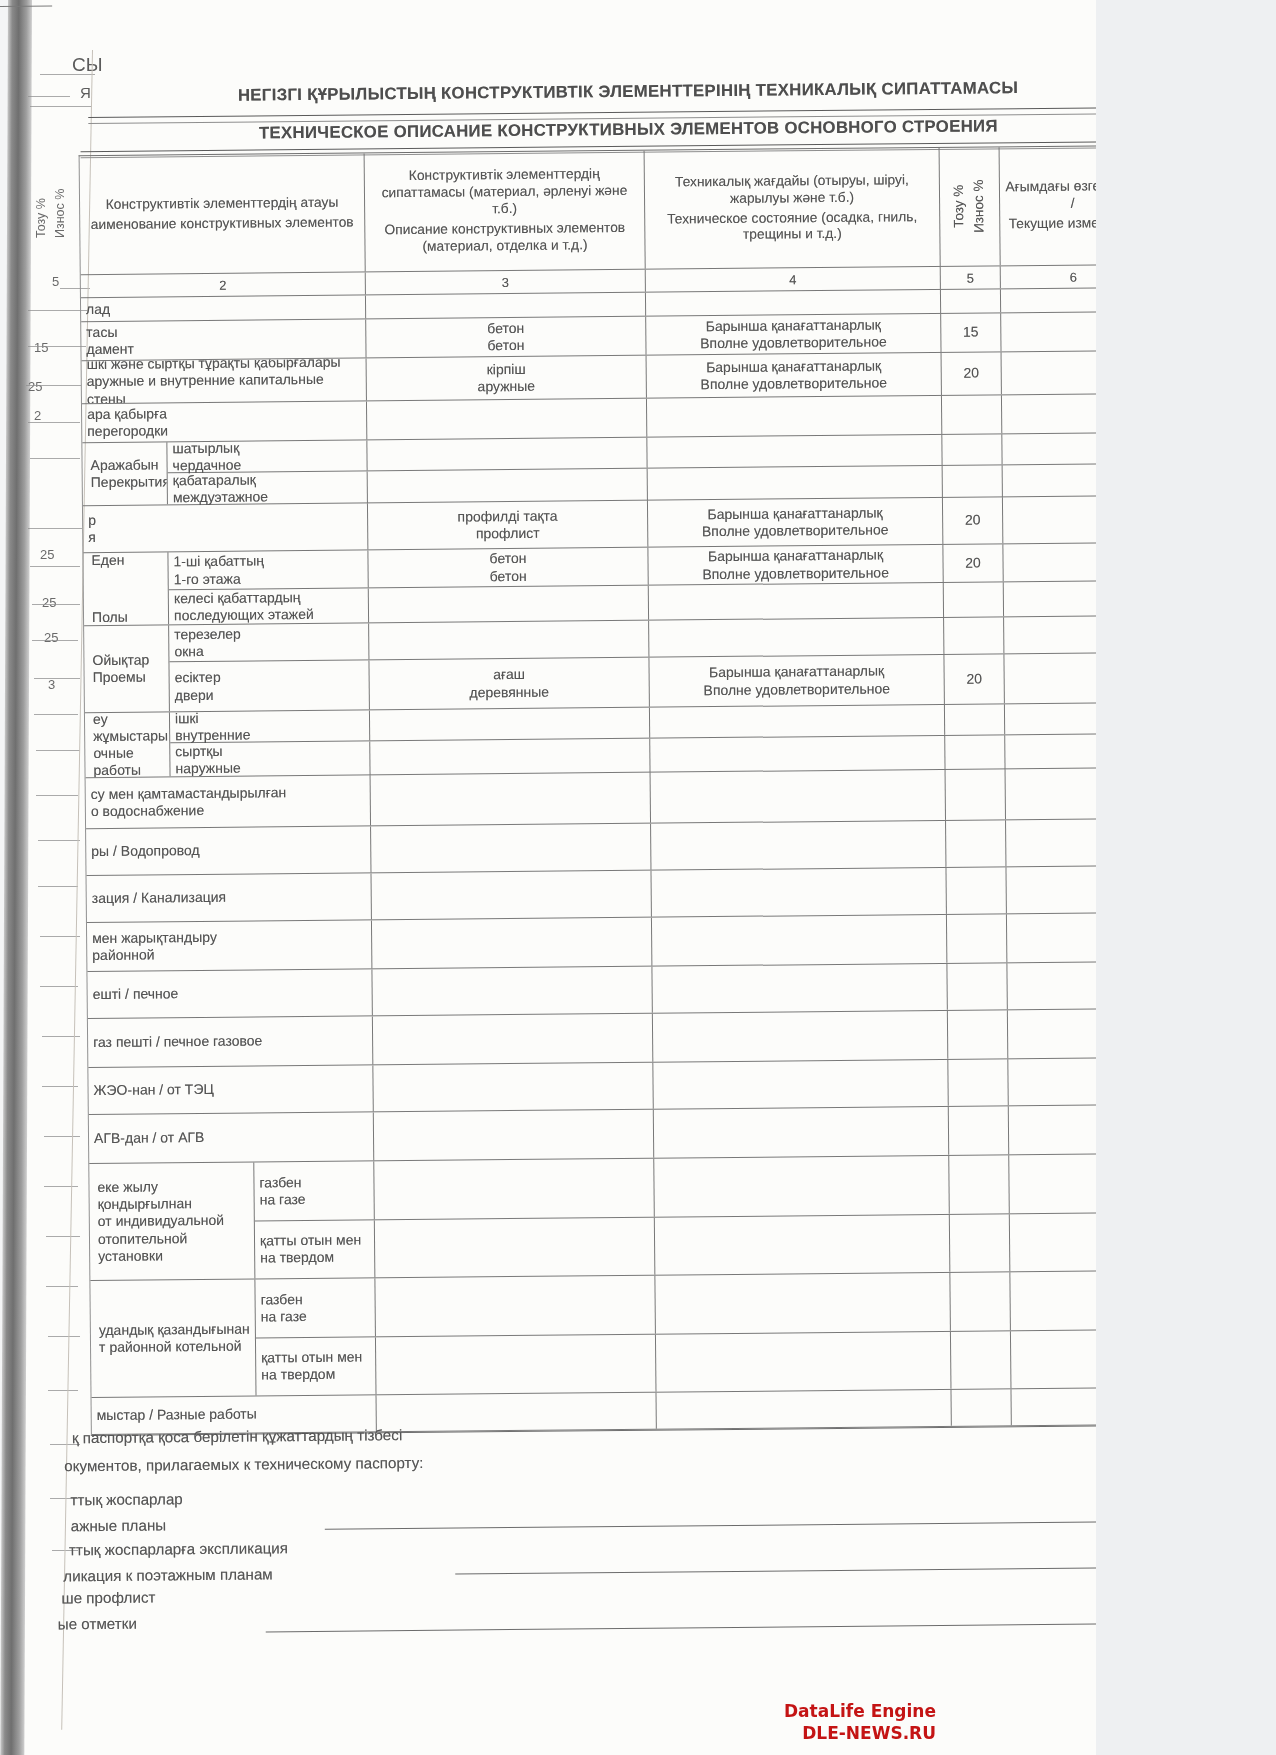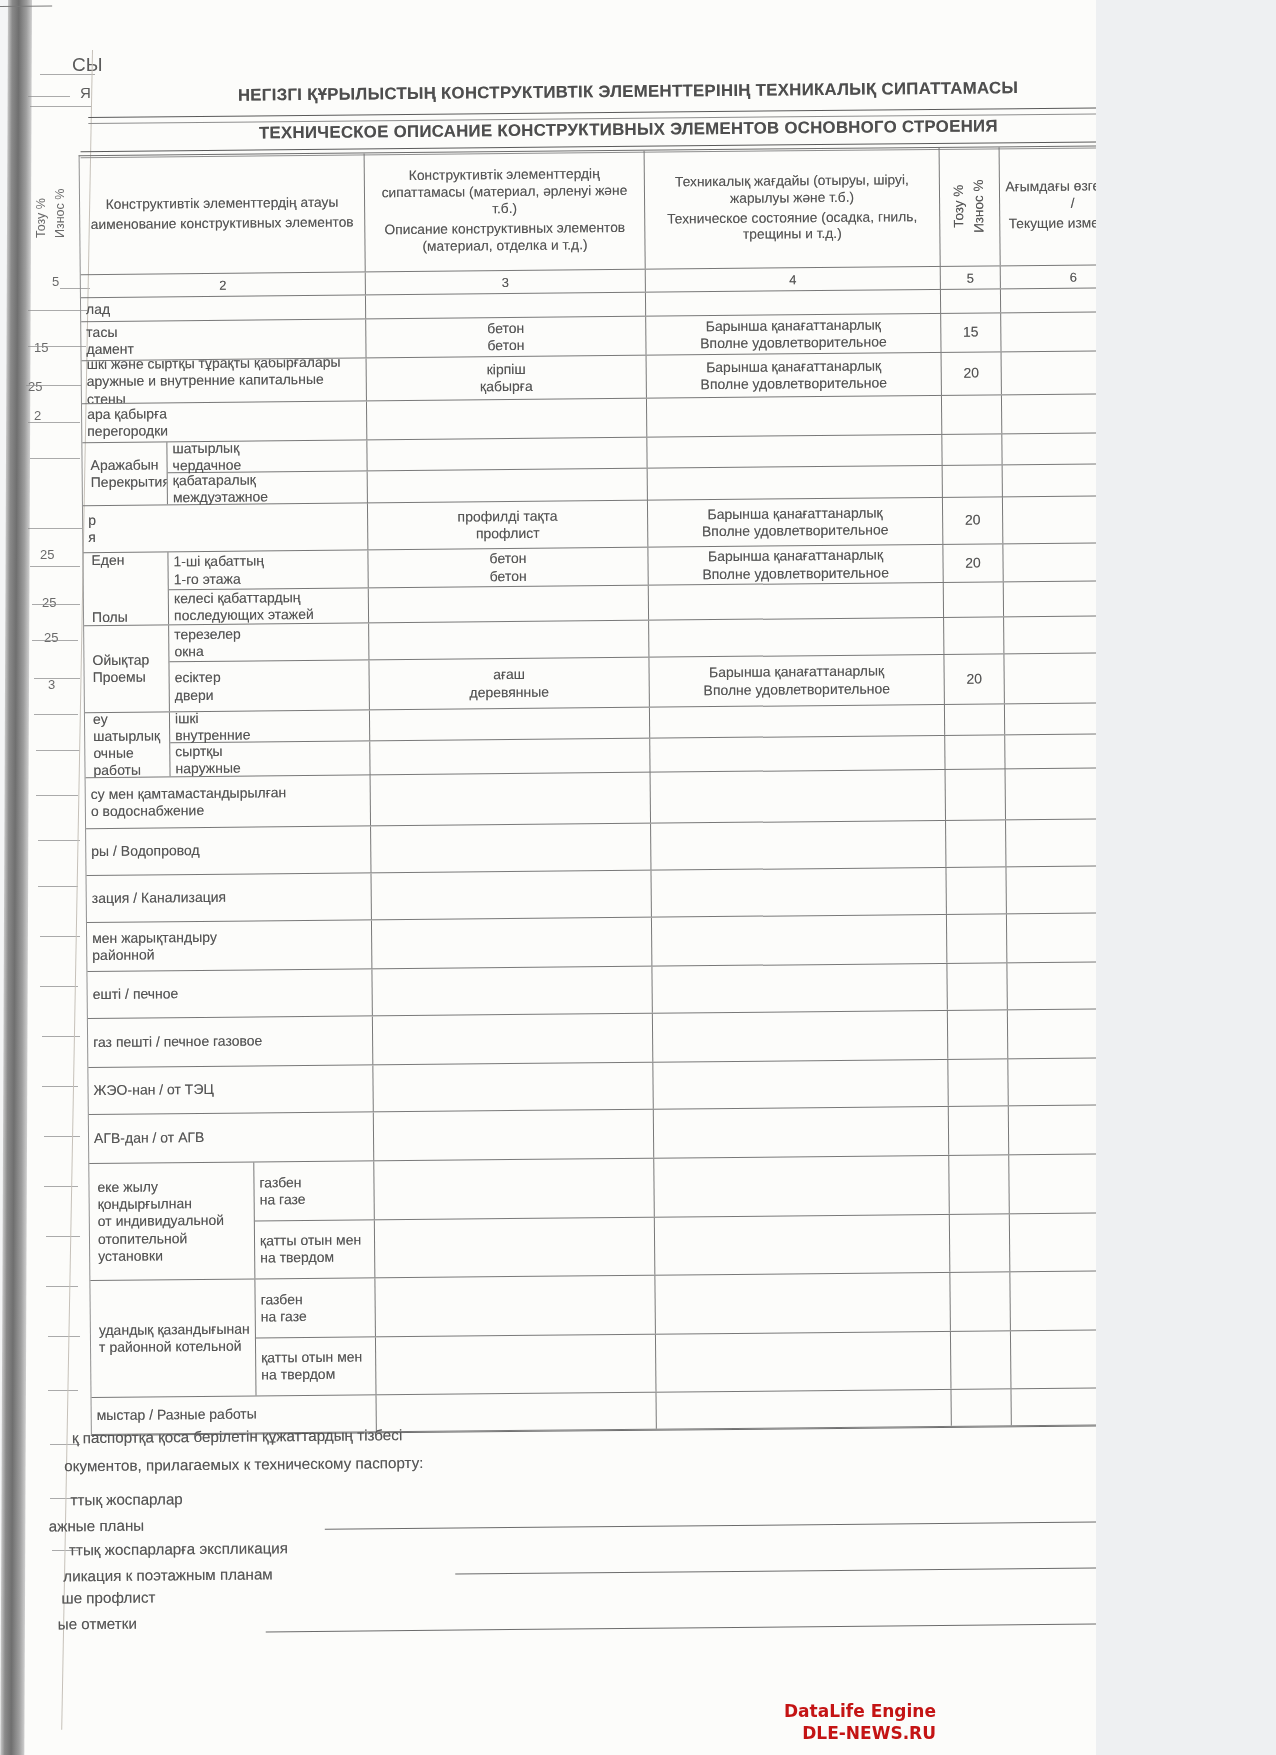--- a/index.html
+++ b/index.html
@@ -190,21 +190,21 @@
             </div>
             <div class="cell c6"></div>
           </div>
           <div class="trow" style="height: 42px;">
             <div class="cell c1">
               <span class="ln">шкі және сыртқы тұрақты қабырғалары</span>
               <span class="ln">аружные и внутренние капитальные стены</span>
             </div>
             <div class="cell c3">
               <span class="ln">кірпіш</span>
-              <span class="ln">қабырға</span>
+              <span class="ln">аружные</span>
             </div>
             <div class="cell c4">
               <span class="ln">Барынша қанағаттанарлық</span>
               <span class="ln">Вполне удовлетворительное</span>
             </div>
             <div class="cell c5">
               <span class="ln">20</span>
             </div>
             <div class="cell c6"></div>
           </div>
@@ -331,21 +331,21 @@
                 </div>
                 <div class="cell c5">
                   <span class="ln">20</span>
                 </div>
                 <div class="cell c6"></div>
               </div>
             </div>
           </div>
           <div class="trow group" style="height: 64px;">
             <div class="cell c1 gl" style="width: 85px;">
-              <span class="ln">еу шатырлық</span>
+              <span class="ln">еу жұмыстары</span>
               <span class="ln">очные работы</span>
             </div>
             <div class="subcol">
               <div class="subrow" style="height: 30px;">
                 <div class="cell sublabel" style="width: 200px;">
                   <span class="ln">ішкі</span>
                   <span class="ln">внутренние</span>
                 </div>
                 <div class="cell c3"></div>
                 <div class="cell c4"></div>
@@ -503,21 +503,21 @@
             <div class="cell c5"></div>
             <div class="cell c6"></div>
           </div>
         </div>
     </div>
 
     <div class="doc" style="left:66px;top:1424px;">қ паспортқа қоса берілетін құжаттардың тізбесі</div>
     <div class="doc" style="left:58px;top:1452px;">окументов, прилагаемых к техническому паспорту:</div>
 
     <div class="doc" style="left:64px;top:1486px;">ттық жоспарлар</div>
-    <div class="doc" style="left:42px;top:1512px;">ажные планы</div>
+    <div class="doc" style="left:64px;top:1512px;">ажные планы</div>
     <div class="fill" style="left:318px;top:1526px;width:842px;"></div>
 
     <div class="doc" style="left:62px;top:1536px;">ттық жоспарларға экспликация</div>
     <div class="doc" style="left:56px;top:1562px;">ликация к поэтажным планам</div>
     <div class="fill" style="left:448px;top:1572px;width:714px;"></div>
 
     <div class="doc" style="left:54px;top:1584px;">ше профлист</div>
     <div class="doc" style="left:50px;top:1610px;">ые отметки</div>
     <div class="fill" style="left:258px;top:1628px;width:880px;"></div>
   </div>

